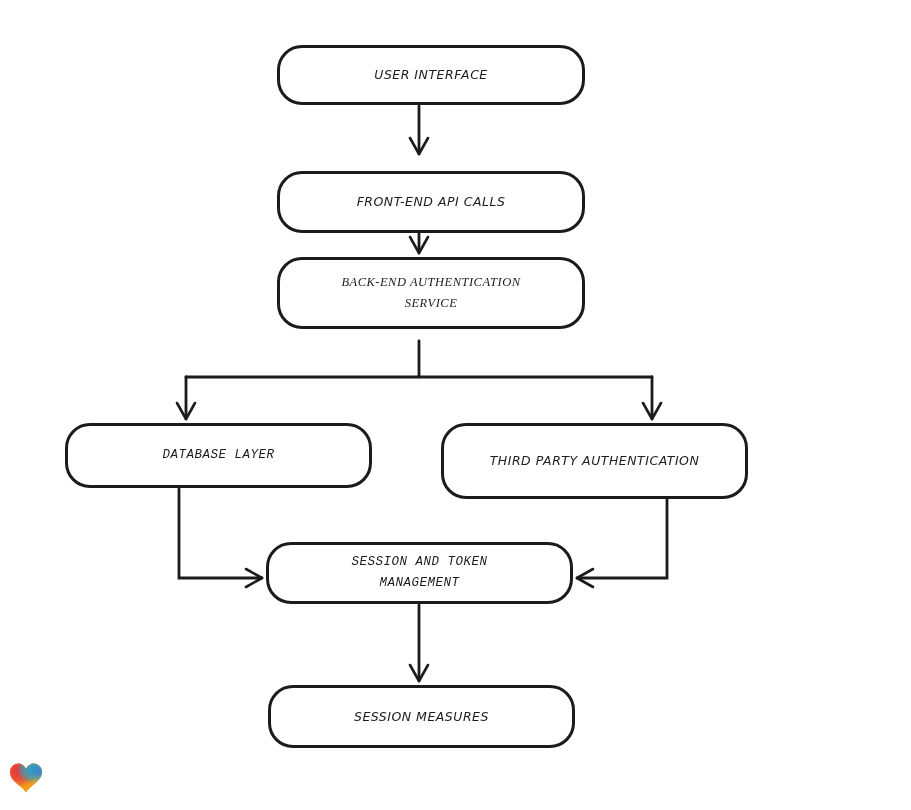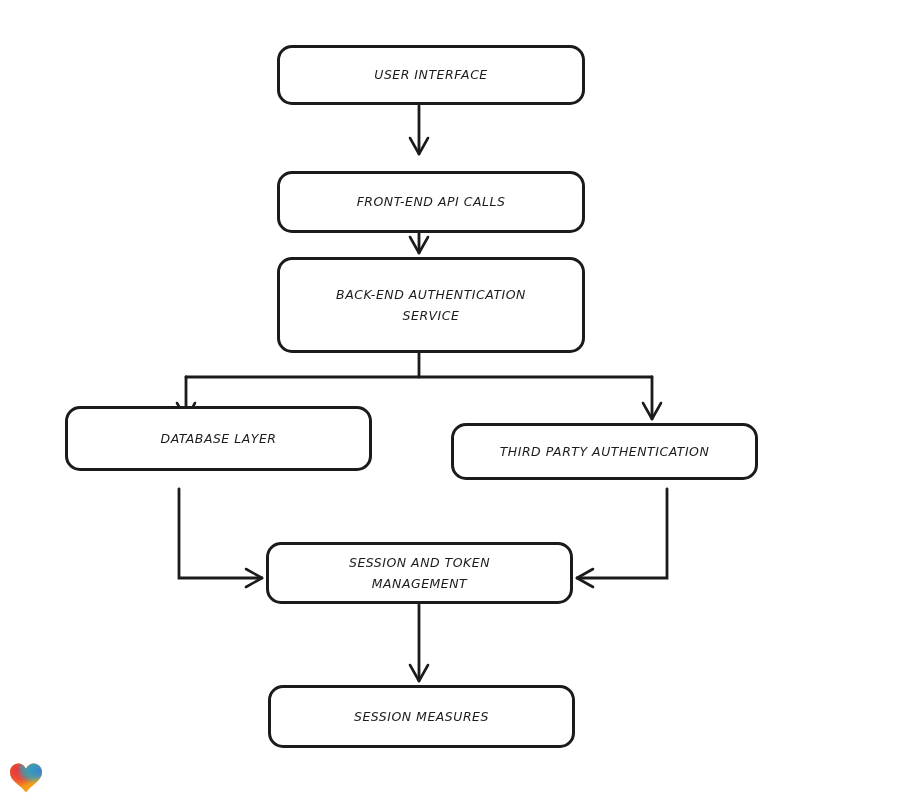--- a/index.html
+++ b/index.html
@@ -14,21 +14,21 @@
   #edge-layer {
     position: absolute;
     left: 0; top: 0;
     width: 911px; height: 810px;
     pointer-events: none;
   }
   .node {
     position: absolute;
     box-sizing: border-box;
     border: 3px solid #1b1b1b;
-    border-radius: 15px;
+    border-radius: 25px;
     background: #ffffff;
     display: flex;
     align-items: center;
     justify-content: center;
     text-align: center;
     padding: 4px 14px;
   }
   .node-label {
     font-size: 12.5px;
     font-style: italic;
@@ -71,34 +71,34 @@
   </svg>
 
   <div class="node" style="left:277px; top:45px; width:308px; height:60px;">
     <span class="node-label">USER INTERFACE</span>
   </div>
 
   <div class="node" style="left:277px; top:158px; width:308px; height:62px;margin-top:13px;">
     <span class="node-label">FRONT-END API CALLS</span>
   </div>
 
-  <div class="node" style="left:277px; top:257px; width:308px; height:96px;">
+  <div class="node" style="left:277px; top:257px; width:308px; height:72px;font-family:Liberation Serif, serif;">
     <span class="node-label">BACK-END AUTHENTICATION
 SERVICE</span>
   </div>
 
-  <div class="node" style="left:65px; top:406px; width:307px; height:65px;">
+  <div class="node" style="left:65px; top:423px; width:307px; height:65px;font-family:Liberation Mono, monospace;">
     <span class="node-label">DATABASE LAYER</span>
   </div>
 
-  <div class="node" style="left:451px; top:423px; width:307px; height:57px;text-align:right;">
+  <div class="node" style="left:441px; top:423px; width:307px; height:76px;text-align:right;">
     <span class="node-label">THIRD PARTY AUTHENTICATION</span>
   </div>
 
-  <div class="node" style="left:266px; top:542px; width:307px; height:62px;">
+  <div class="node" style="left:266px; top:542px; width:307px; height:62px;font-family:Liberation Mono, monospace;">
     <span class="node-label">SESSION AND TOKEN
 MANAGEMENT</span>
   </div>
 
   <div class="node" style="left:268px; top:685px; width:307px; height:63px;">
     <span class="node-label">SESSION MEASURES</span>
   </div>
 
   <svg id="logo" viewBox="0 0 32 30" xmlns="http://www.w3.org/2000/svg">
     <defs>

